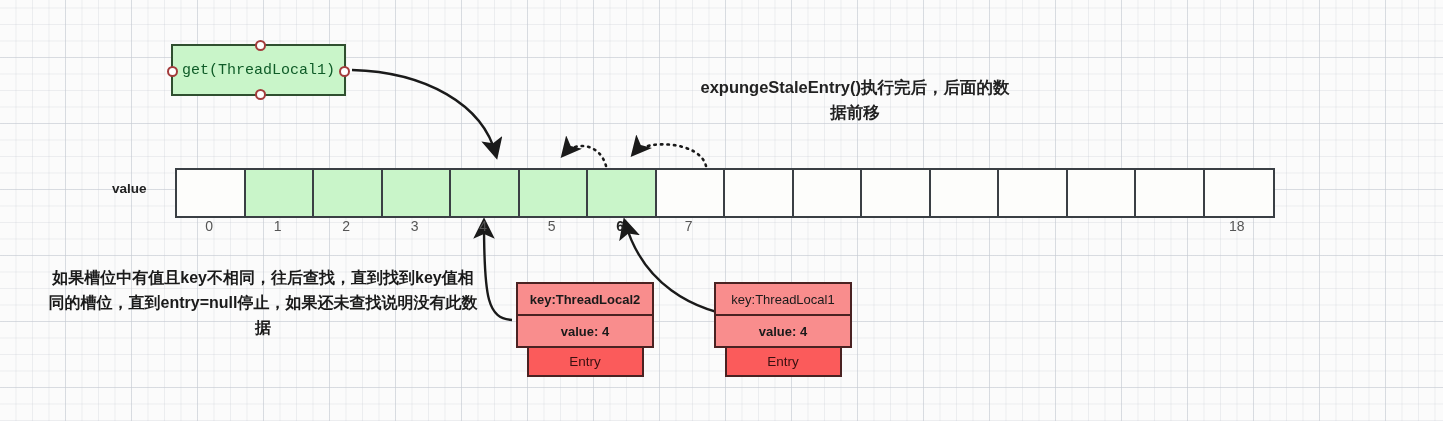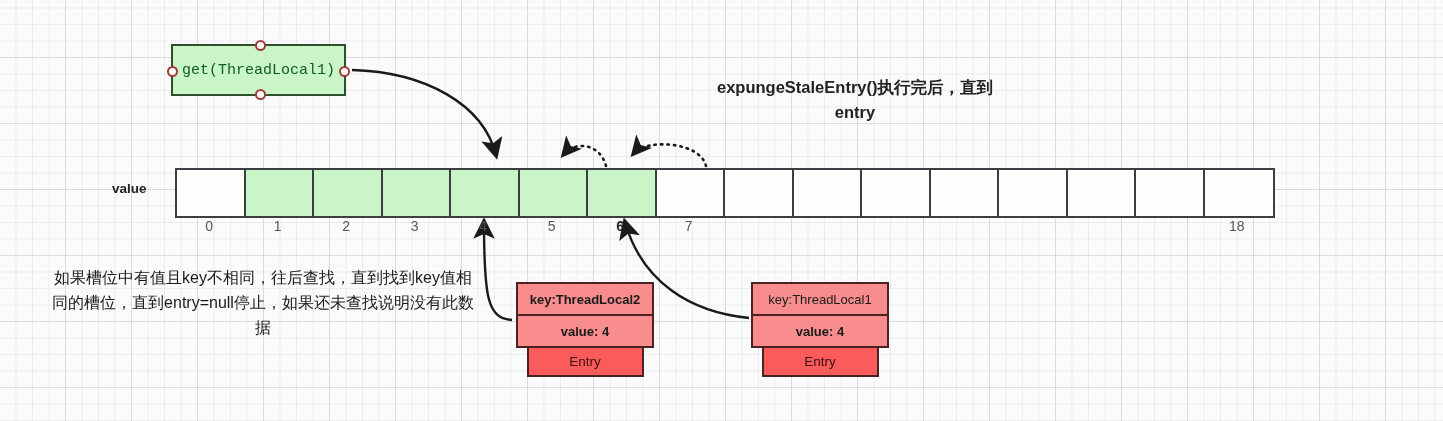--- a/index.html
+++ b/index.html
@@ -66,21 +66,21 @@
   #indices { position:absolute; left:175px; top:218px; width:1130px; height:22px; }
   .idx {
     position:absolute; top:0; width:68.5px; text-align:center;
     font-size:14px; color:#555;
   }
   .idx.bold { font-weight:bold; color:#222; }
 
   
   #leftnote {
     position:absolute; left:48px; top:266px; width:430px;
-    text-align:center; font-size:16px; font-weight:normal; color:#1a1a1a;
+    text-align:center; font-size:16px; font-weight:bold; color:#1a1a1a;
     line-height:1.55;
   }
 
   
   .entrybox { position:absolute; width:138px; }
   .entrybox .kv {
     height:33px; box-sizing:border-box;
     border:2px solid #4a2222;
     background:#f98d8d;
     display:flex; align-items:center; justify-content:center;
@@ -90,21 +90,21 @@
   .entrybox .kv.val { border-top-width:1px; font-weight:bold; }
   .entrybox .kv.bold { font-weight:bold; }
   .entrybox .tag {
     margin:0 auto; width:117px; height:29px; box-sizing:border-box;
     border:2px solid #4a2222; border-top:none;
     background:#fb5b5b;
     display:flex; align-items:center; justify-content:center;
     font-size:13.5px; color:#3a1010;
   }
   #entry2 { left:516px; top:282px; }
-  #entry1 { left:751px; top:282px; }
+  #entry1 { left:714px; top:282px; }
 </style>
 </head>
 <body>
 
 <div id="canvas">
 
   <svg id="arrows" viewBox="0 0 1443 421">
     <defs>
       <marker id="ah" markerWidth="9" markerHeight="9" refX="7" refY="4.5" orient="auto">
         <path d="M0,0 L9,4.5 L0,9 L2,4.5 Z" fill="#1a1a1a"></path>
@@ -126,21 +126,21 @@
   </svg>
 
   <div id="callbox">
     <span class="lbl">get(ThreadLocal1)</span>
     <span class="handle" style="left:-6px; top:20px;"></span>
     <span class="handle" style="right:-6px; top:20px;"></span>
     <span class="handle" style="left:82px; top:-6px;"></span>
     <span class="handle" style="left:82px; bottom:-6px;"></span>
   </div>
 
-  <div id="title">expungeStaleEntry()执行完后，直到entry</div>
+  <div id="title">expungeStaleEntry()执行完后，后面的数据前移</div>
 
   <div id="tablelabel">value</div>
   <div id="tablerow">
       <div class="cell"></div>
       <div class="cell green"></div>
       <div class="cell green"></div>
       <div class="cell green"></div>
       <div class="cell green"></div>
       <div class="cell green"></div>
       <div class="cell green"></div>

